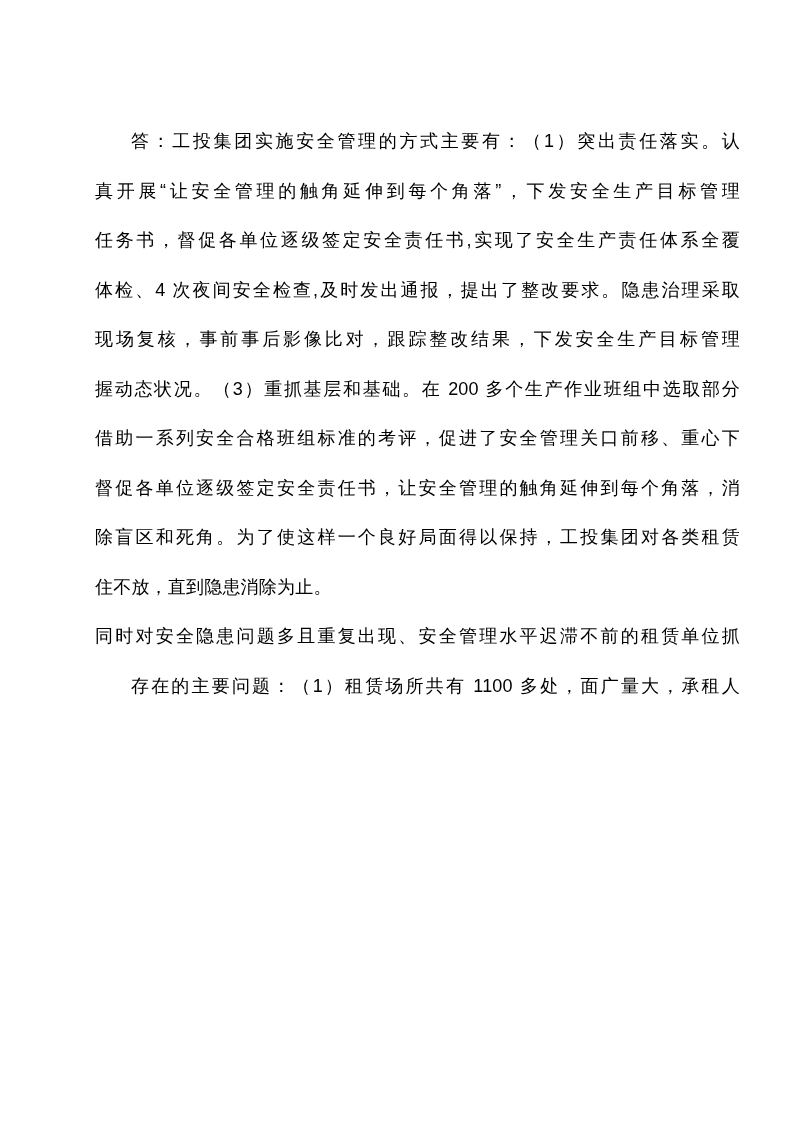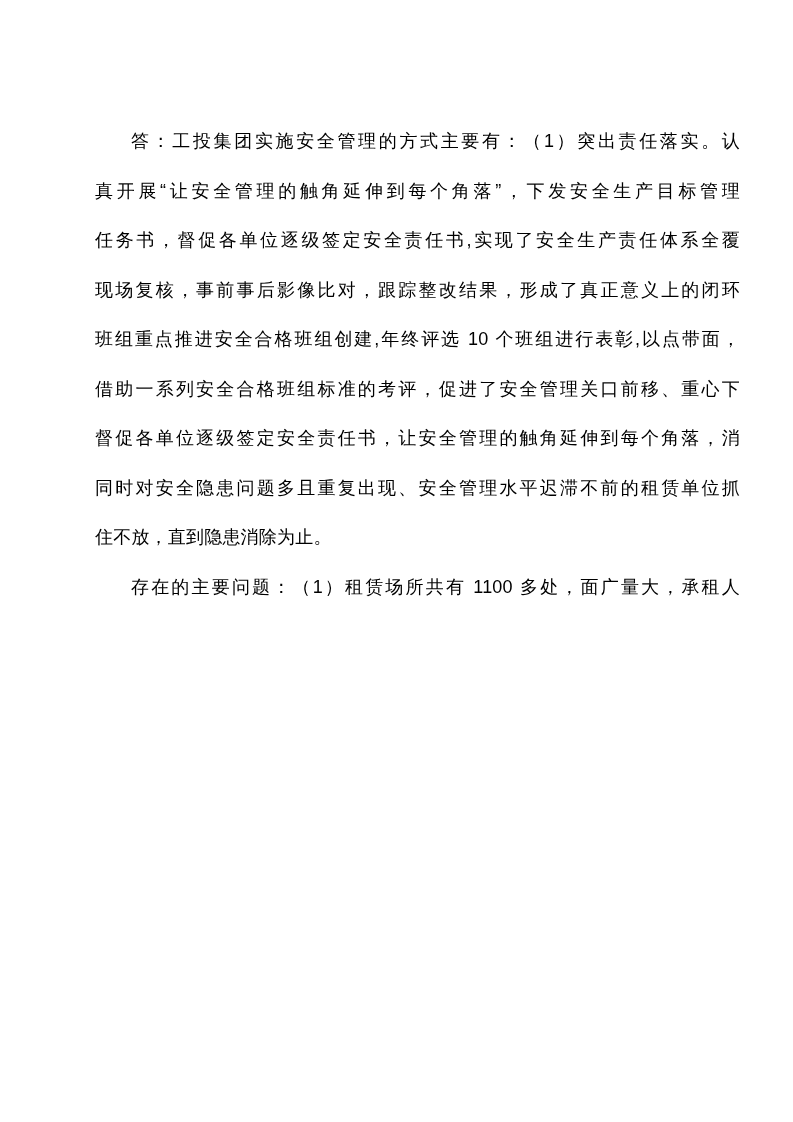--- a/index.html
+++ b/index.html
@@ -44,25 +44,27 @@
 </style>
 </head>
 <body>
 
 <div class="doc-page">
 
   <div class="paragraph">
     <p class="line first-line">答：工投集团实施安全管理的方式主要有：（1）突出责任落实。认</p>
     <p class="line">真开展“让安全管理的触角延伸到每个角落”，下发安全生产目标管理</p>
     <p class="line">任务书，督促各单位逐级签定安全责任书,实现了安全生产责任体系全覆</p>
-    <p class="line">现场复核，事前事后影像比对，跟踪整改结果，形成了真正意义上的闭环</p>
-    <p class="line">班组重点推进安全合格班组创建,年终评选 10 个班组进行表彰,以点带面，</p>
+    <p class="line">体检、4 次夜间安全检查,及时发出通报，提出了整改要求。隐患治理采取</p>
+    <p class="line">现场复核，事前事后影像比对，跟踪整改结果，下发安全生产目标管理</p>
+    <p class="line">握动态状况。（3）重抓基层和基础。在 200 多个生产作业班组中选取部分</p>
     <p class="line">借助一系列安全合格班组标准的考评，促进了安全管理关口前移、重心下</p>
     <p class="line">督促各单位逐级签定安全责任书，让安全管理的触角延伸到每个角落，消</p>
+    <p class="line">除盲区和死角。为了使这样一个良好局面得以保持，工投集团对各类租赁</p>
+    <p class="line para-last">住不放，直到隐患消除为止。</p>
     <p class="line">同时对安全隐患问题多且重复出现、安全管理水平迟滞不前的租赁单位抓</p>
-    <p class="line para-last">住不放，直到隐患消除为止。</p>
   </div>
 
   <div class="paragraph">
     <p class="line first-line">存在的主要问题：（1）租赁场所共有 1100 多处，面广量大，承租人</p>
   </div>
 
 </div>
 
 </body></html>

